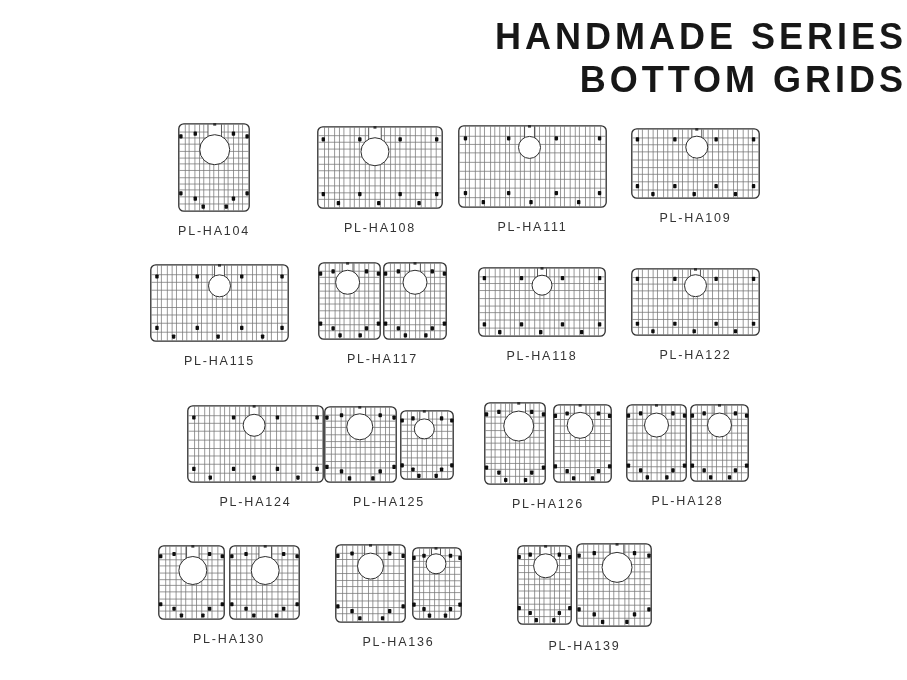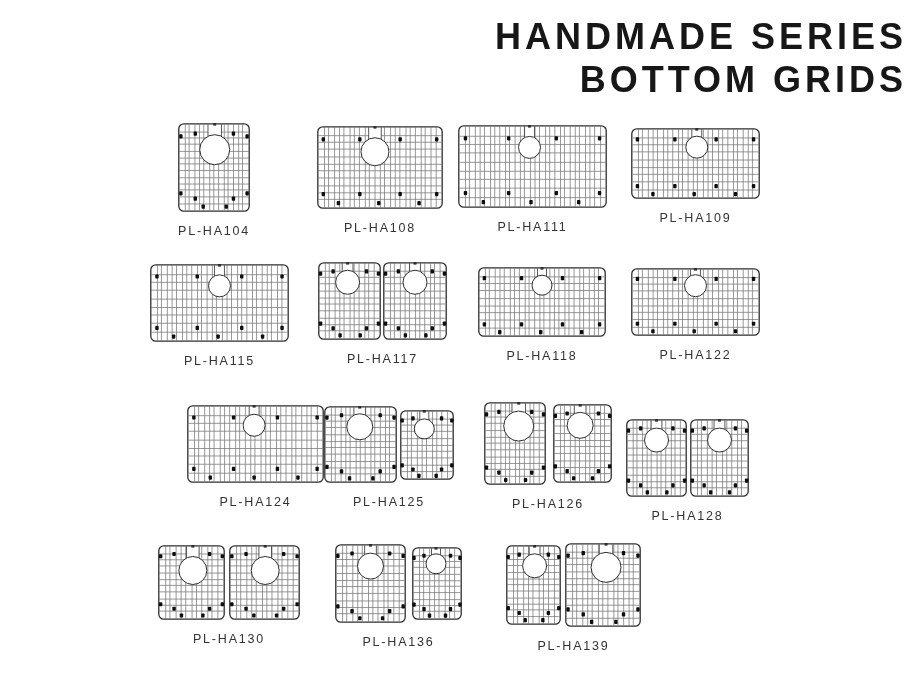--- a/index.html
+++ b/index.html
@@ -717,21 +717,21 @@
             <rect x="0.6599999999999999" y="60.31" width="3.4" height="4.2" rx="0.8" fill="#0e0e0e"></rect>
             <rect x="12.46" y="65.05" width="3.4" height="4.2" rx="0.8" fill="#0e0e0e"></rect>
             <rect x="43.73" y="65.05" width="3.4" height="4.2" rx="0.8" fill="#0e0e0e"></rect>
             <rect x="54.94" y="60.31" width="3.4" height="4.2" rx="0.8" fill="#0e0e0e"></rect>
             <rect x="18.95" y="72.16" width="3.4" height="4.2" rx="0.8" fill="#0e0e0e"></rect>
             <rect x="37.83" y="72.16" width="3.4" height="4.2" rx="0.8" fill="#0e0e0e"></rect>
           </svg>
         </div>
         <div class="model-label">PL-HA126</div>
       </div>
-      <div class="product" style="left: 626px; top: 419px;">
+      <div class="product" style="left: 626px; top: 404px;">
         <div class="grids" style="gap: 3px;">
           <svg width="61" height="78" viewBox="0 0 61 78">
             <line x1="7.197423127306032" y1="1.6" x2="7.197423127306032" y2="76.4" stroke="#757575" stroke-width="0.75"></line>
             <line x1="10.903785397819922" y1="1.6" x2="10.903785397819922" y2="76.4" stroke="#757575" stroke-width="0.75"></line>
             <line x1="16.597063858632918" y1="1.6" x2="16.597063858632918" y2="76.4" stroke="#757575" stroke-width="0.75"></line>
             <line x1="21.133733948460147" y1="1.6" x2="21.133733948460147" y2="76.4" stroke="#757575" stroke-width="0.75"></line>
             <line x1="25.224728695186943" y1="1.6" x2="25.224728695186943" y2="76.4" stroke="#757575" stroke-width="0.75"></line>
             <line x1="31.066217401666464" y1="1.6" x2="31.066217401666464" y2="76.4" stroke="#757575" stroke-width="0.75"></line>
             <line x1="35.020757149689594" y1="1.6" x2="35.020757149689594" y2="76.4" stroke="#757575" stroke-width="0.75"></line>
             <line x1="39.73926062675686" y1="1.6" x2="39.73926062675686" y2="76.4" stroke="#757575" stroke-width="0.75"></line>
@@ -964,21 +964,21 @@
             <rect x="0.30000000000000004" y="55.57" width="3.4" height="4.2" rx="0.8" fill="#0e0e0e"></rect>
             <rect x="10.3" y="59.949999999999996" width="3.4" height="4.2" rx="0.8" fill="#0e0e0e"></rect>
             <rect x="36.8" y="59.949999999999996" width="3.4" height="4.2" rx="0.8" fill="#0e0e0e"></rect>
             <rect x="46.3" y="55.57" width="3.4" height="4.2" rx="0.8" fill="#0e0e0e"></rect>
             <rect x="15.8" y="66.52" width="3.4" height="4.2" rx="0.8" fill="#0e0e0e"></rect>
             <rect x="31.8" y="66.52" width="3.4" height="4.2" rx="0.8" fill="#0e0e0e"></rect>
           </svg>
         </div>
         <div class="model-label">PL-HA136</div>
       </div>
-      <div class="product" style="left: 486px; top: 543px; padding-left: 20px;">
+      <div class="product" style="left: 497px; top: 543px; padding-left: 20px;">
         <div class="grids" style="gap: 4px;">
           <svg width="55" height="80" viewBox="0 0 55 80">
             <line x1="7.547423127306032" y1="1.6" x2="7.547423127306032" y2="78.4" stroke="#757575" stroke-width="0.75"></line>
             <line x1="11.603785397819921" y1="1.6" x2="11.603785397819921" y2="78.4" stroke="#757575" stroke-width="0.75"></line>
             <line x1="17.64706385863292" y1="1.6" x2="17.64706385863292" y2="78.4" stroke="#757575" stroke-width="0.75"></line>
             <line x1="22.533733948460146" y1="1.6" x2="22.533733948460146" y2="78.4" stroke="#757575" stroke-width="0.75"></line>
             <line x1="26.974728695186943" y1="1.6" x2="26.974728695186943" y2="78.4" stroke="#757575" stroke-width="0.75"></line>
             <line x1="33.166217401666465" y1="1.6" x2="33.166217401666465" y2="78.4" stroke="#757575" stroke-width="0.75"></line>
             <line x1="37.4707571496896" y1="1.6" x2="37.4707571496896" y2="78.4" stroke="#757575" stroke-width="0.75"></line>
             <line x1="42.53926062675686" y1="1.6" x2="42.53926062675686" y2="78.4" stroke="#757575" stroke-width="0.75"></line>

